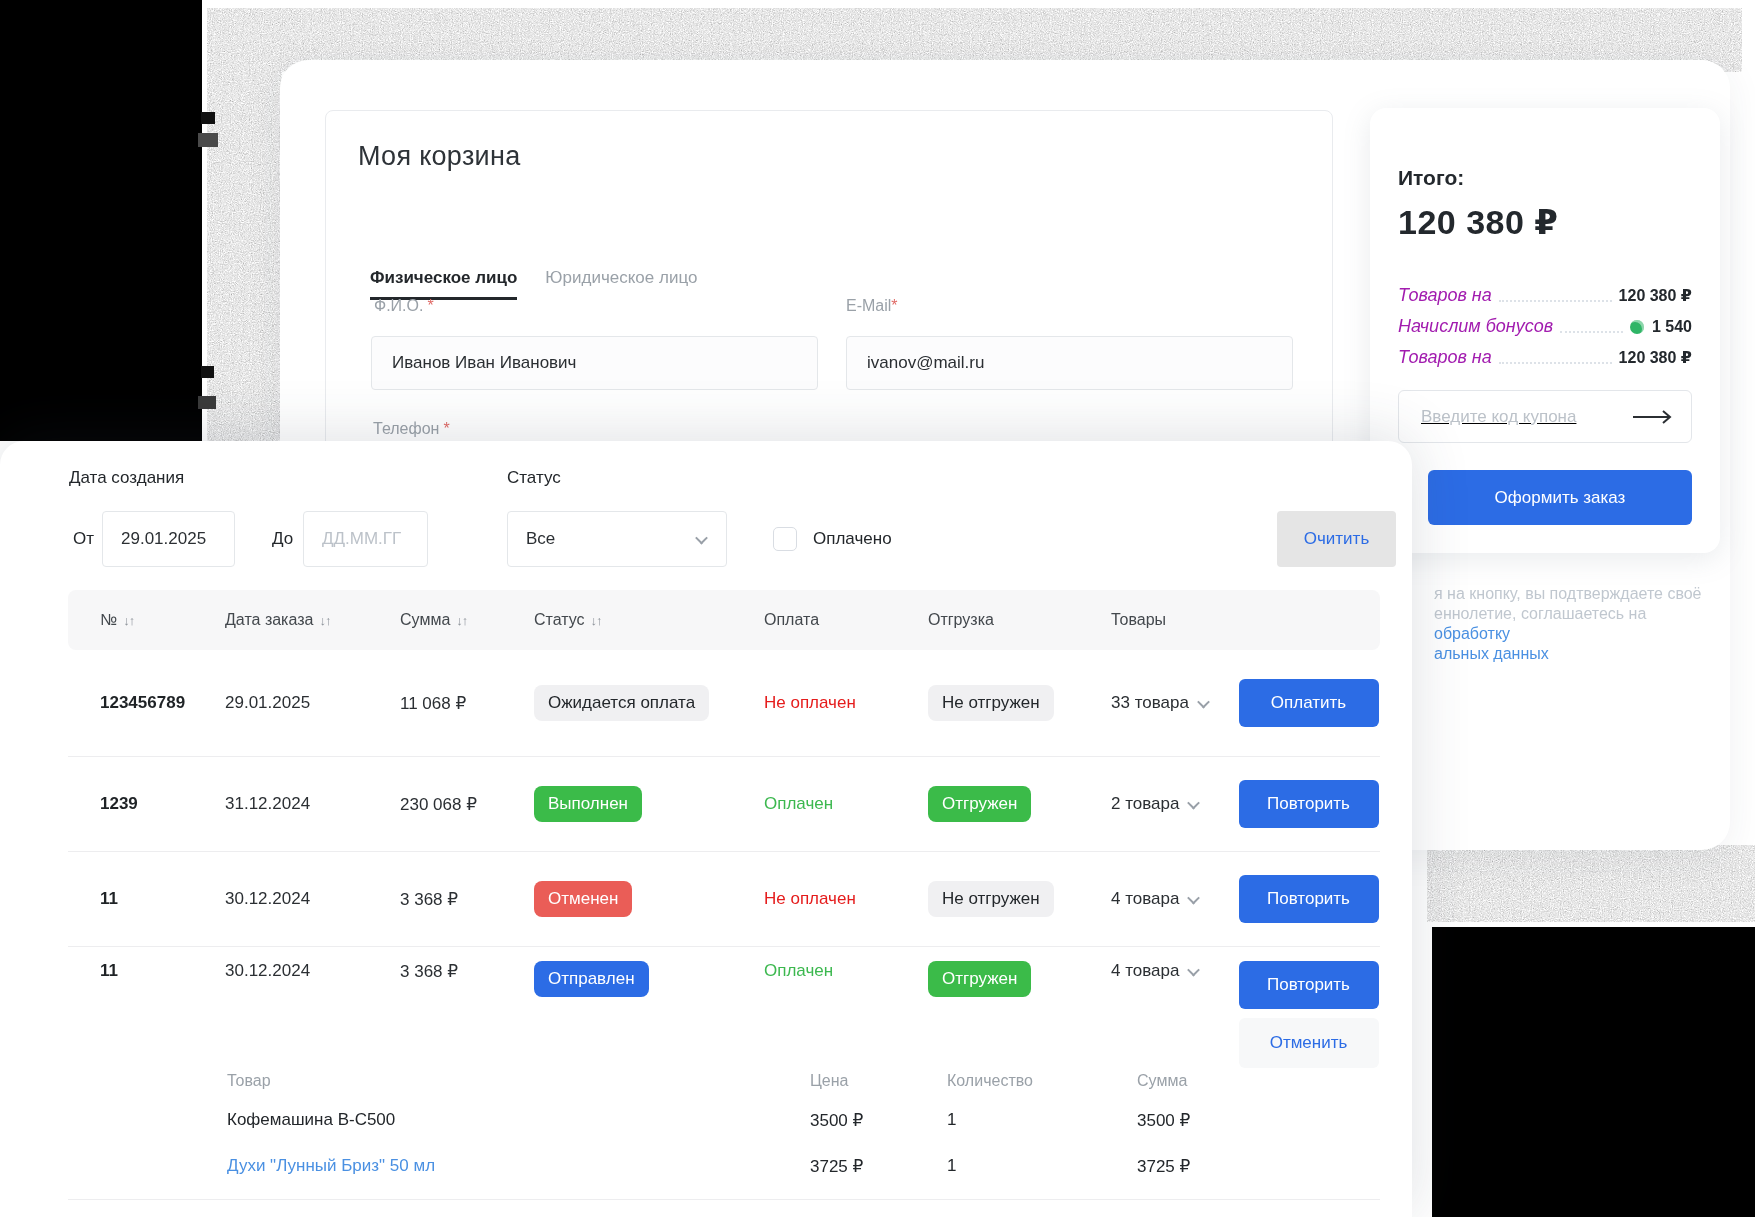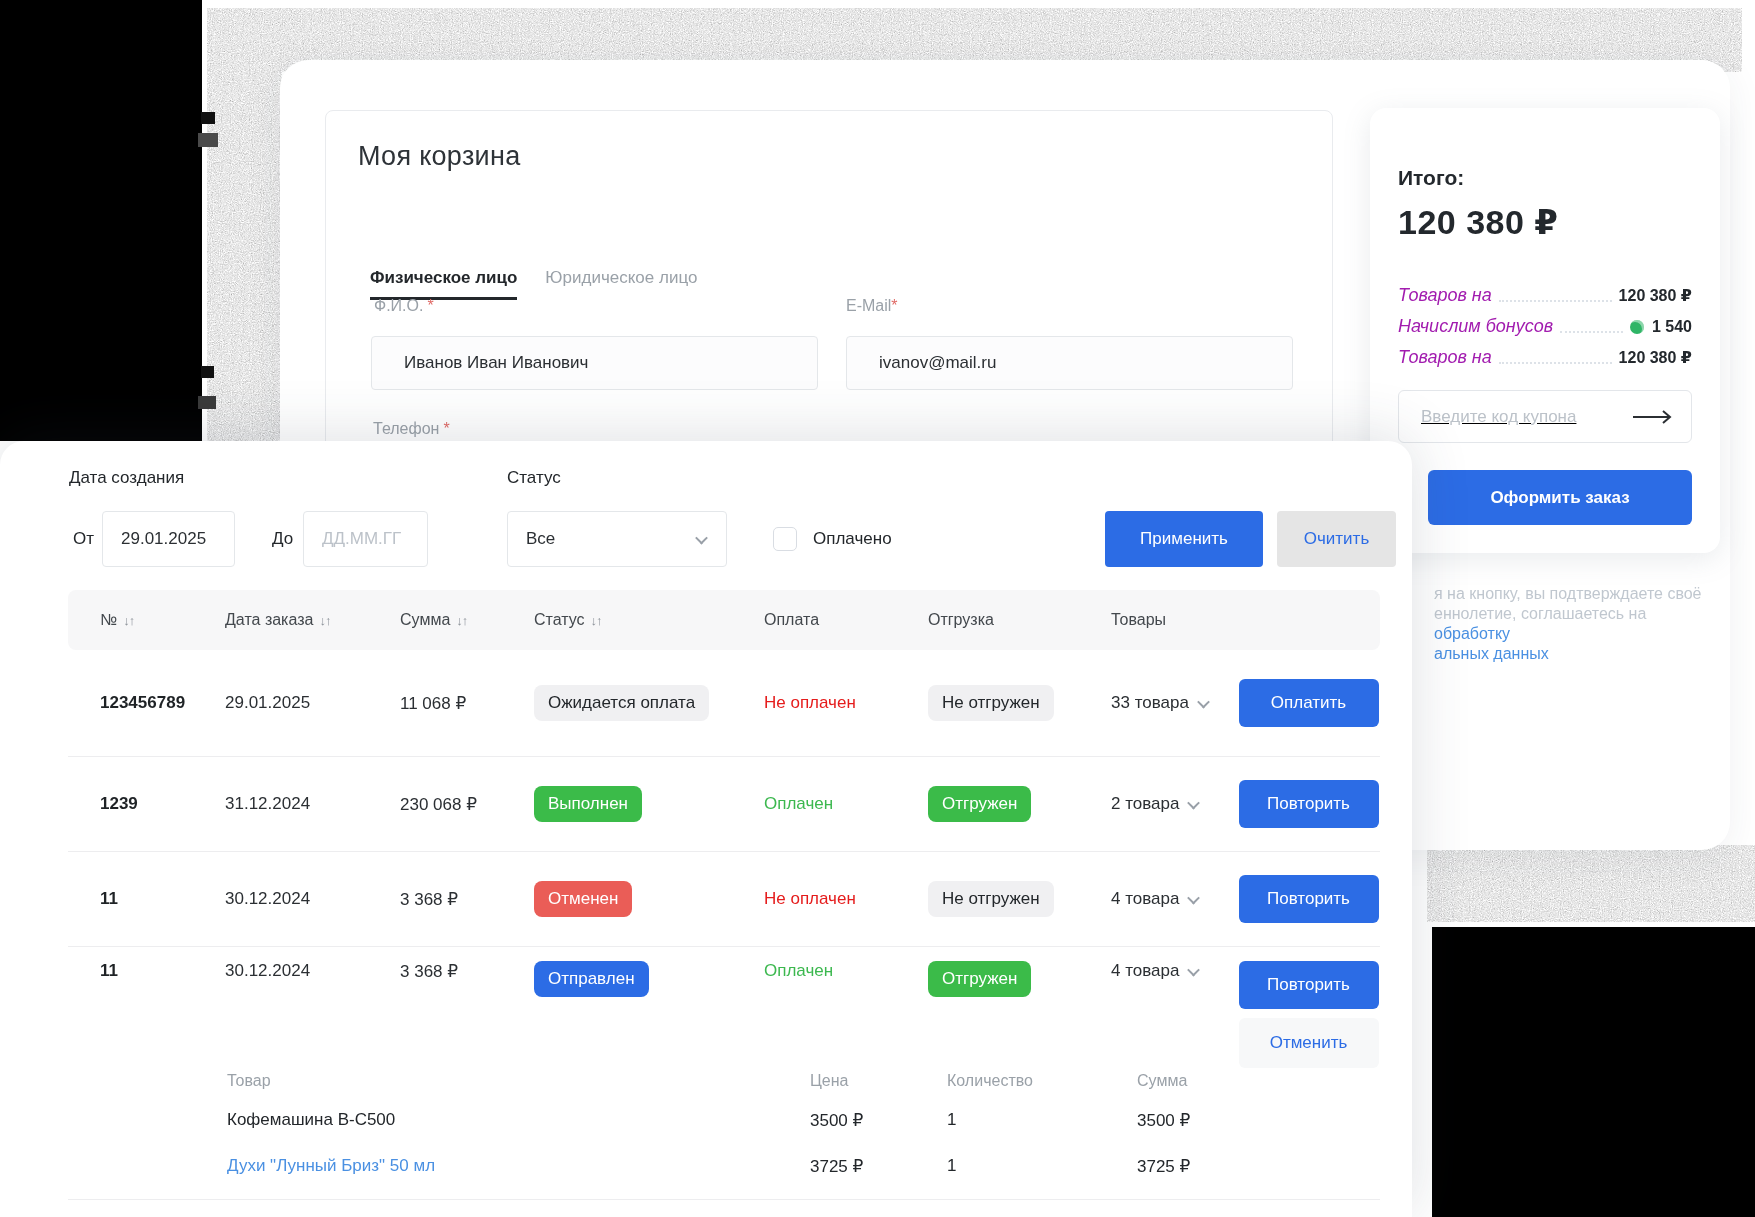--- a/index.html
+++ b/index.html
@@ -18,39 +18,39 @@
     border:1px solid #e9ebee;border-radius:8px;z-index:4;}
   .cart-title{position:absolute;left:32px;top:30px;font-size:27px;font-weight:500;color:#2e3338;letter-spacing:.3px;}
   .tabs{position:absolute;left:44px;top:118px;display:flex;gap:28px;}
   .tab{font-size:17px;cursor:pointer;margin-top:39px;}
   .tab--active{font-weight:700;color:#23272b;border-bottom:3px solid #23272b;padding-bottom:9px;}
   .tab--idle{color:#9aa1a8;}
   .f-label{position:absolute;font-size:16px;color:#9aa1a8;}
   .star{color:#e06a66;}
   .gap{margin-left:4px;}
   .f-input{position:absolute;height:54px;width:447px;background:#fcfcfd;border:1px solid #e4e7ea;border-radius:4px;
-    display:flex;align-items:center;padding-left:32px;font-size:17px;color:#2b2f33;}
+    display:flex;align-items:center;padding-left:20px;font-size:17px;color:#2b2f33;}
 
   
   .summary-card{position:absolute;left:1370px;top:108px;width:350px;height:445px;background:#fff;border-radius:16px;
     box-shadow:0 6px 28px rgba(120,130,145,.16);z-index:4;}
   .sum-title{position:absolute;left:28px;top:58px;font-size:21px;font-weight:700;color:#23282d;}
   .sum-total{position:absolute;left:28px;top:94px;font-size:34px;font-weight:700;color:#23282d;letter-spacing:.5px;}
   .sum-rows{position:absolute;left:28px;top:172px;width:294px;}
   .sum-row{display:flex;align-items:center;height:31px;}
   .sum-row .lbl{font-size:18px;color:#a21caf;white-space:nowrap;font-style:italic;}
   .sum-row .leader{flex:1;border-bottom:2px dotted #dde2e8;margin:10px 7px 0 7px;}
   .sum-row .val{font-size:16px;font-weight:700;color:#23282d;white-space:nowrap;}
   .dot{width:14px;height:14px;border-radius:50%;background:#2fb566;display:inline-block;margin-right:8px;
     box-shadow:inset -2px 2px 0 rgba(255,255,255,.45);}
   .coupon{position:absolute;left:28px;top:282px;width:294px;height:53px;border:1px solid #e3e6ea;border-radius:6px;
     background:#fff;display:flex;align-items:center;padding:0 18px 0 22px;text-decoration:underline;}
   .coupon .ph{font-size:17px;color:#bcc2c9;flex:1;}
   .checkout{position:absolute;left:58px;top:362px;width:264px;height:55px;background:#2c6ce5;border:none;border-radius:6px;
-    color:#fff;font-size:17px;font-weight:700;cursor:pointer;}
+    color:#fff;font-size:17px;font-weight:400;cursor:pointer;}
   .agreement{position:absolute;left:1434px;top:584px;width:290px;z-index:4;font-size:16px;line-height:20px;color:#c0c7cf;}
   .agreement a{color:#4a90e2;text-decoration:none;cursor:pointer;}
 
   
   .orders{position:absolute;left:0;top:441px;width:1412px;height:776px;background:#fff;z-index:5;
     border-radius:24px 24px 0 0;box-shadow:0 -4px 60px rgba(50,60,80,.16);padding-left:48px;}
   .flt-label{position:absolute;font-size:17px;color:#23272b;}
   .flt-side{position:absolute;height:56px;display:flex;align-items:center;font-size:17px;color:#23272b;}
   .flt-input{position:absolute;top:70px;height:56px;background:#fff;border:1px solid #e4e7ea;border-radius:4px;
     display:flex;align-items:center;padding-left:18px;font-size:17px;color:#2b2f33;}
@@ -188,21 +188,20 @@
     <div class="flt-input" style="left:303px;width:125px">
         <span class="ph">ДД.ММ.ГГ</span>
       </div>
     <div class="flt-label" style="left:507px;top:27px">Статус</div>
     <div class="flt-input select" style="left:507px;width:220px">
         <span>Все</span>
         <span class="chev"></span>
       </div>
     <div class="checkbox"></div>
     <div class="flt-side" style="left:813px;top:70px">Оплачено</div>
-    <button class="btn btn--apply">Применить</button>
     <button class="btn btn--clear">Очитить</button>
 
     <div class="otable">
       <div class="grid thead" id="orders-thead">
           <div class="th">
             <span>№</span>
             <span class="sort">↓↑</span>
           </div>
           <div class="th">
             <span>Дата заказа</span>

